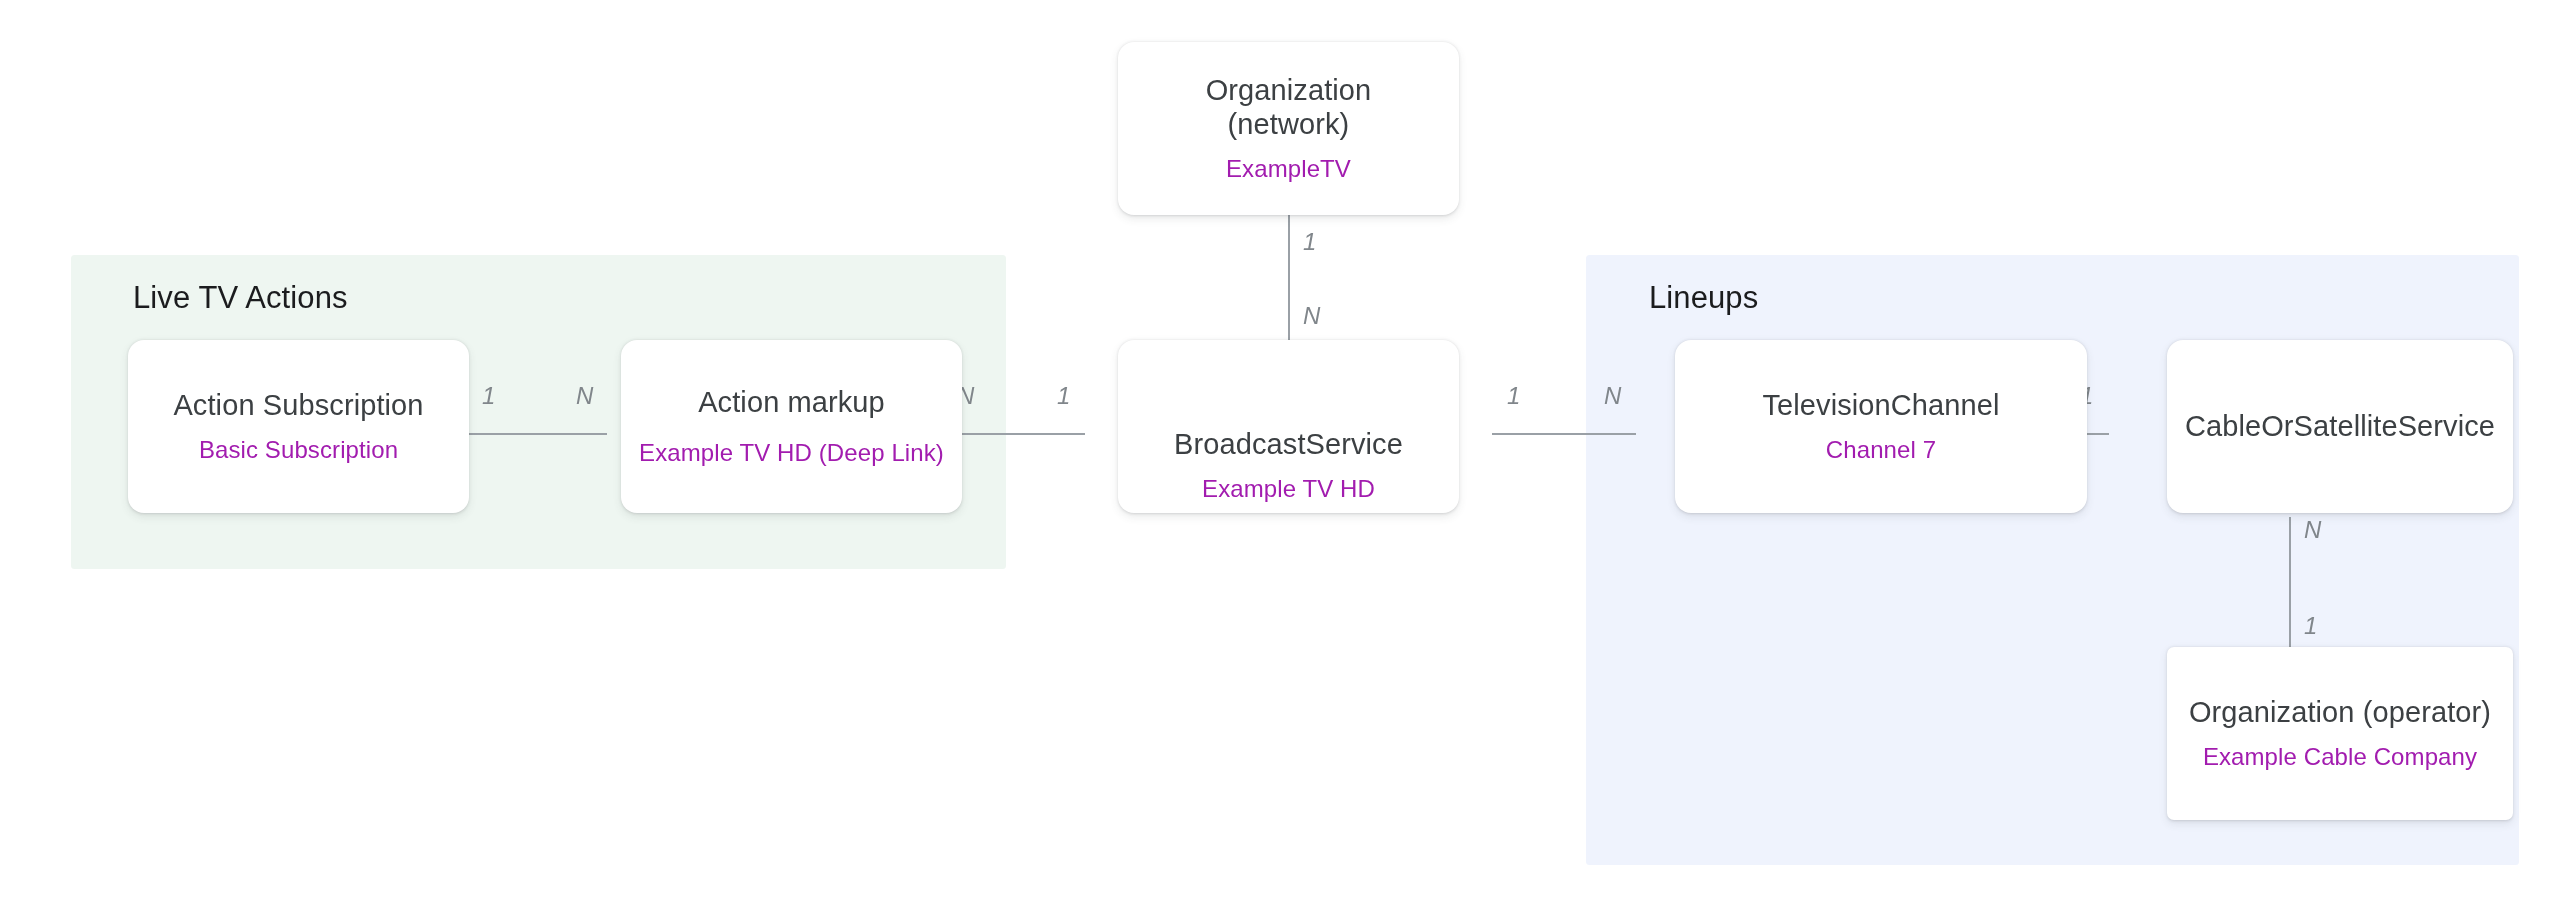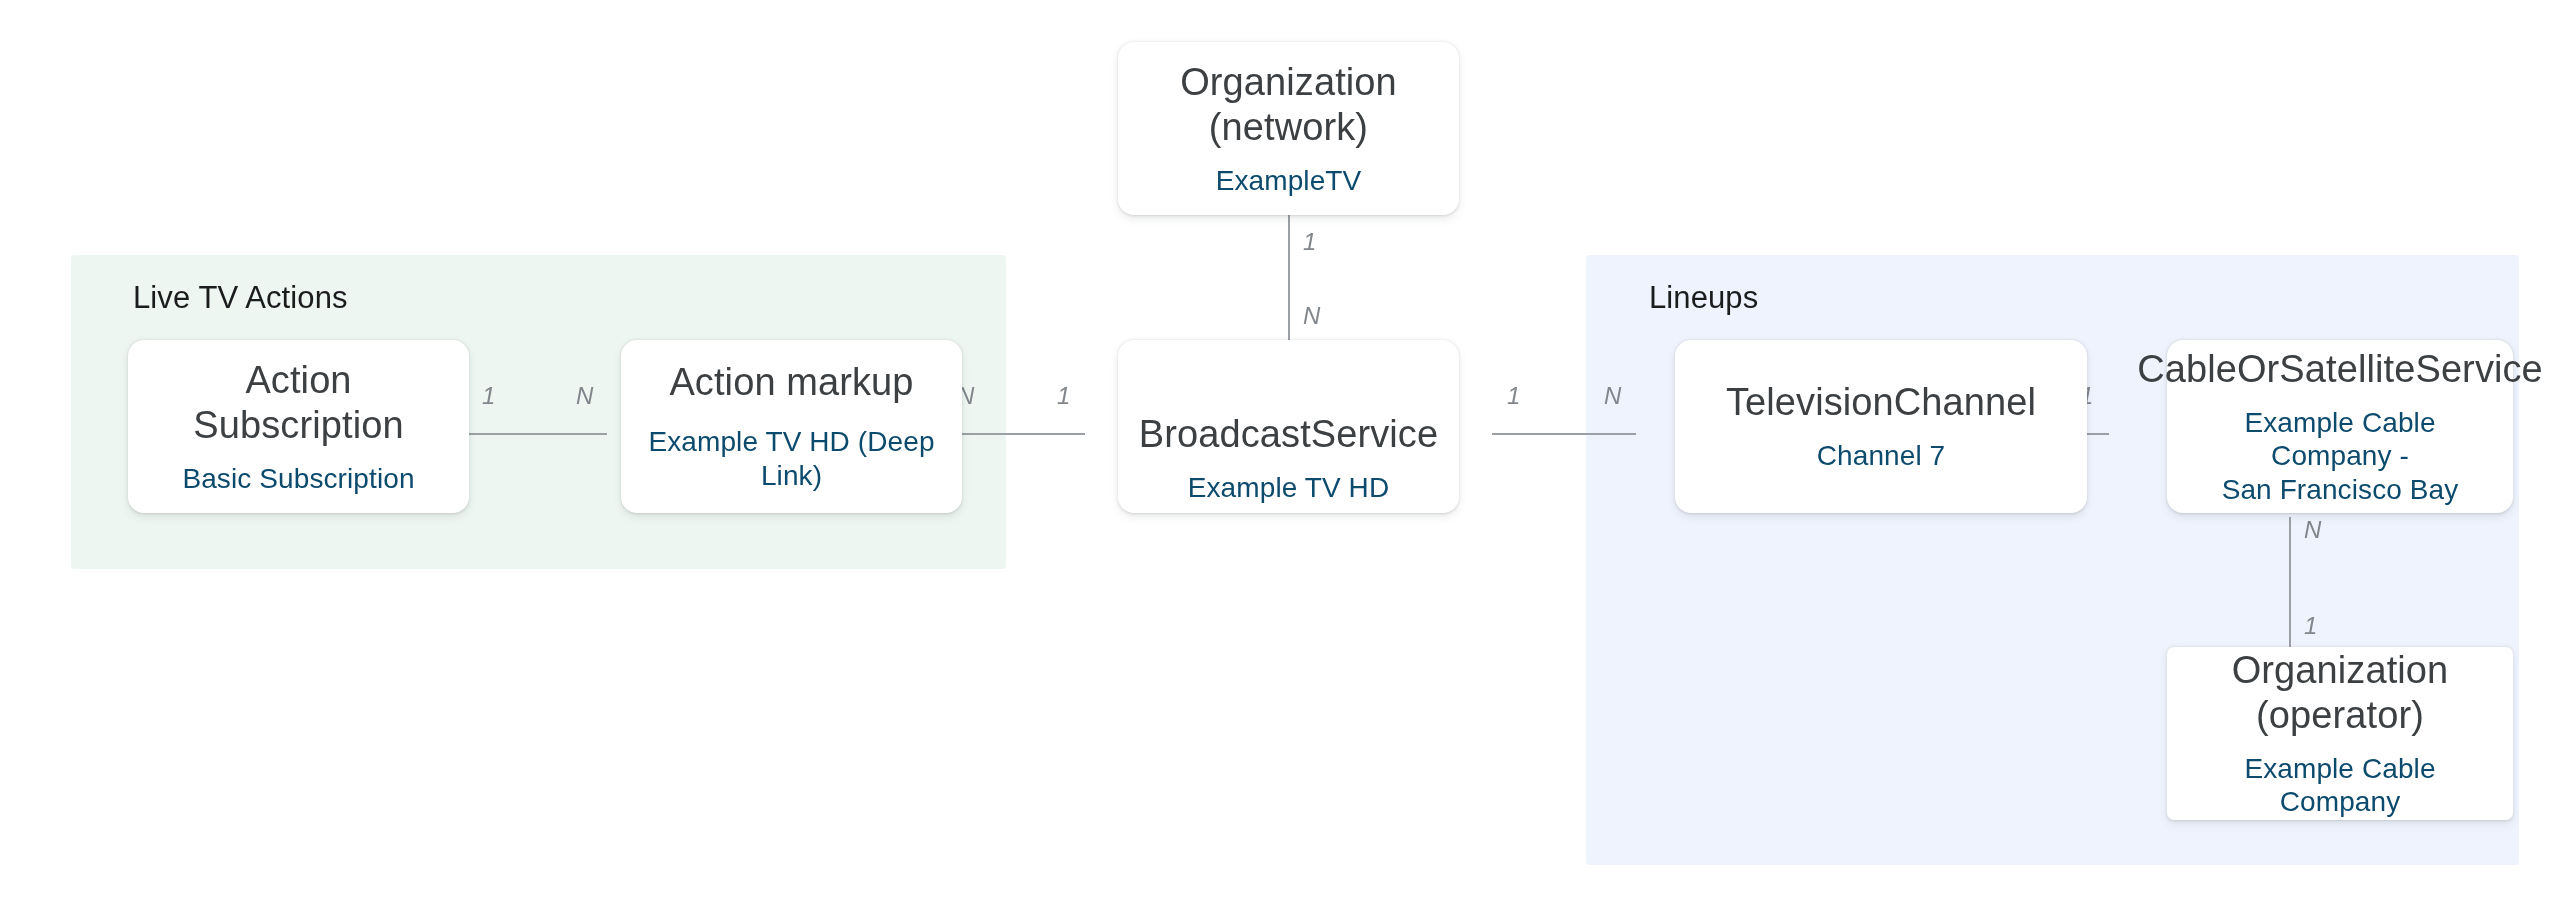--- a/index.html
+++ b/index.html
@@ -41,31 +41,31 @@
     border-radius: 16px;
     box-shadow: 0 0.9px 2.7px rgba(60,64,67,0.16), 0 3.5px 8.8px rgba(60,64,67,0.10);
     display: flex;
     flex-direction: column;
     align-items: center;
     justify-content: center;
     box-sizing: border-box;
     padding: 8.8px 14px;
   }
   .card-title {
-    font-size: 38px;
+    font-size: 29px;
     font-weight: 400;
     color: #3c4043;
     text-align: center;
     line-height: 1.18;
     letter-spacing: 0.1px;
   }
   .card-sub {
-    font-size: 28px;
+    font-size: 24px;
     font-weight: 400;
-    color: #0c4a6e;
+    color: #a21caf;
     text-align: center;
     line-height: 1.20;
     margin-top: 14px;
     letter-spacing: 0.1px;
   }
 
   
   .edge-h {
     position: absolute;
     height: 0;
@@ -146,24 +146,20 @@
     <div class="card-sub">Example TV HD</div>
   </div>
 
   <div class="card" style="left:1675px; top:340px; width:412px; height:173px;">
     <div class="card-title">TelevisionChannel</div>
     <div class="card-sub">Channel 7</div>
   </div>
 
   <div class="card" style="left:2167px; top:340px; width:346px; height:173px;">
     <div class="card-title">CableOrSatelliteService</div>
-    <div class="card-sub">
-      <span>Example Cable Company -</span><br>
-      <span>San Francisco Bay</span>
-    </div>
   </div>
 
   <div class="card" style="left:2167px; top:647px; width:346px; height:173px;border-radius:7px;">
     <div class="card-title">Organization (operator)</div>
     <div class="card-sub">Example Cable Company</div>
   </div>
 
 </div>
 
 

